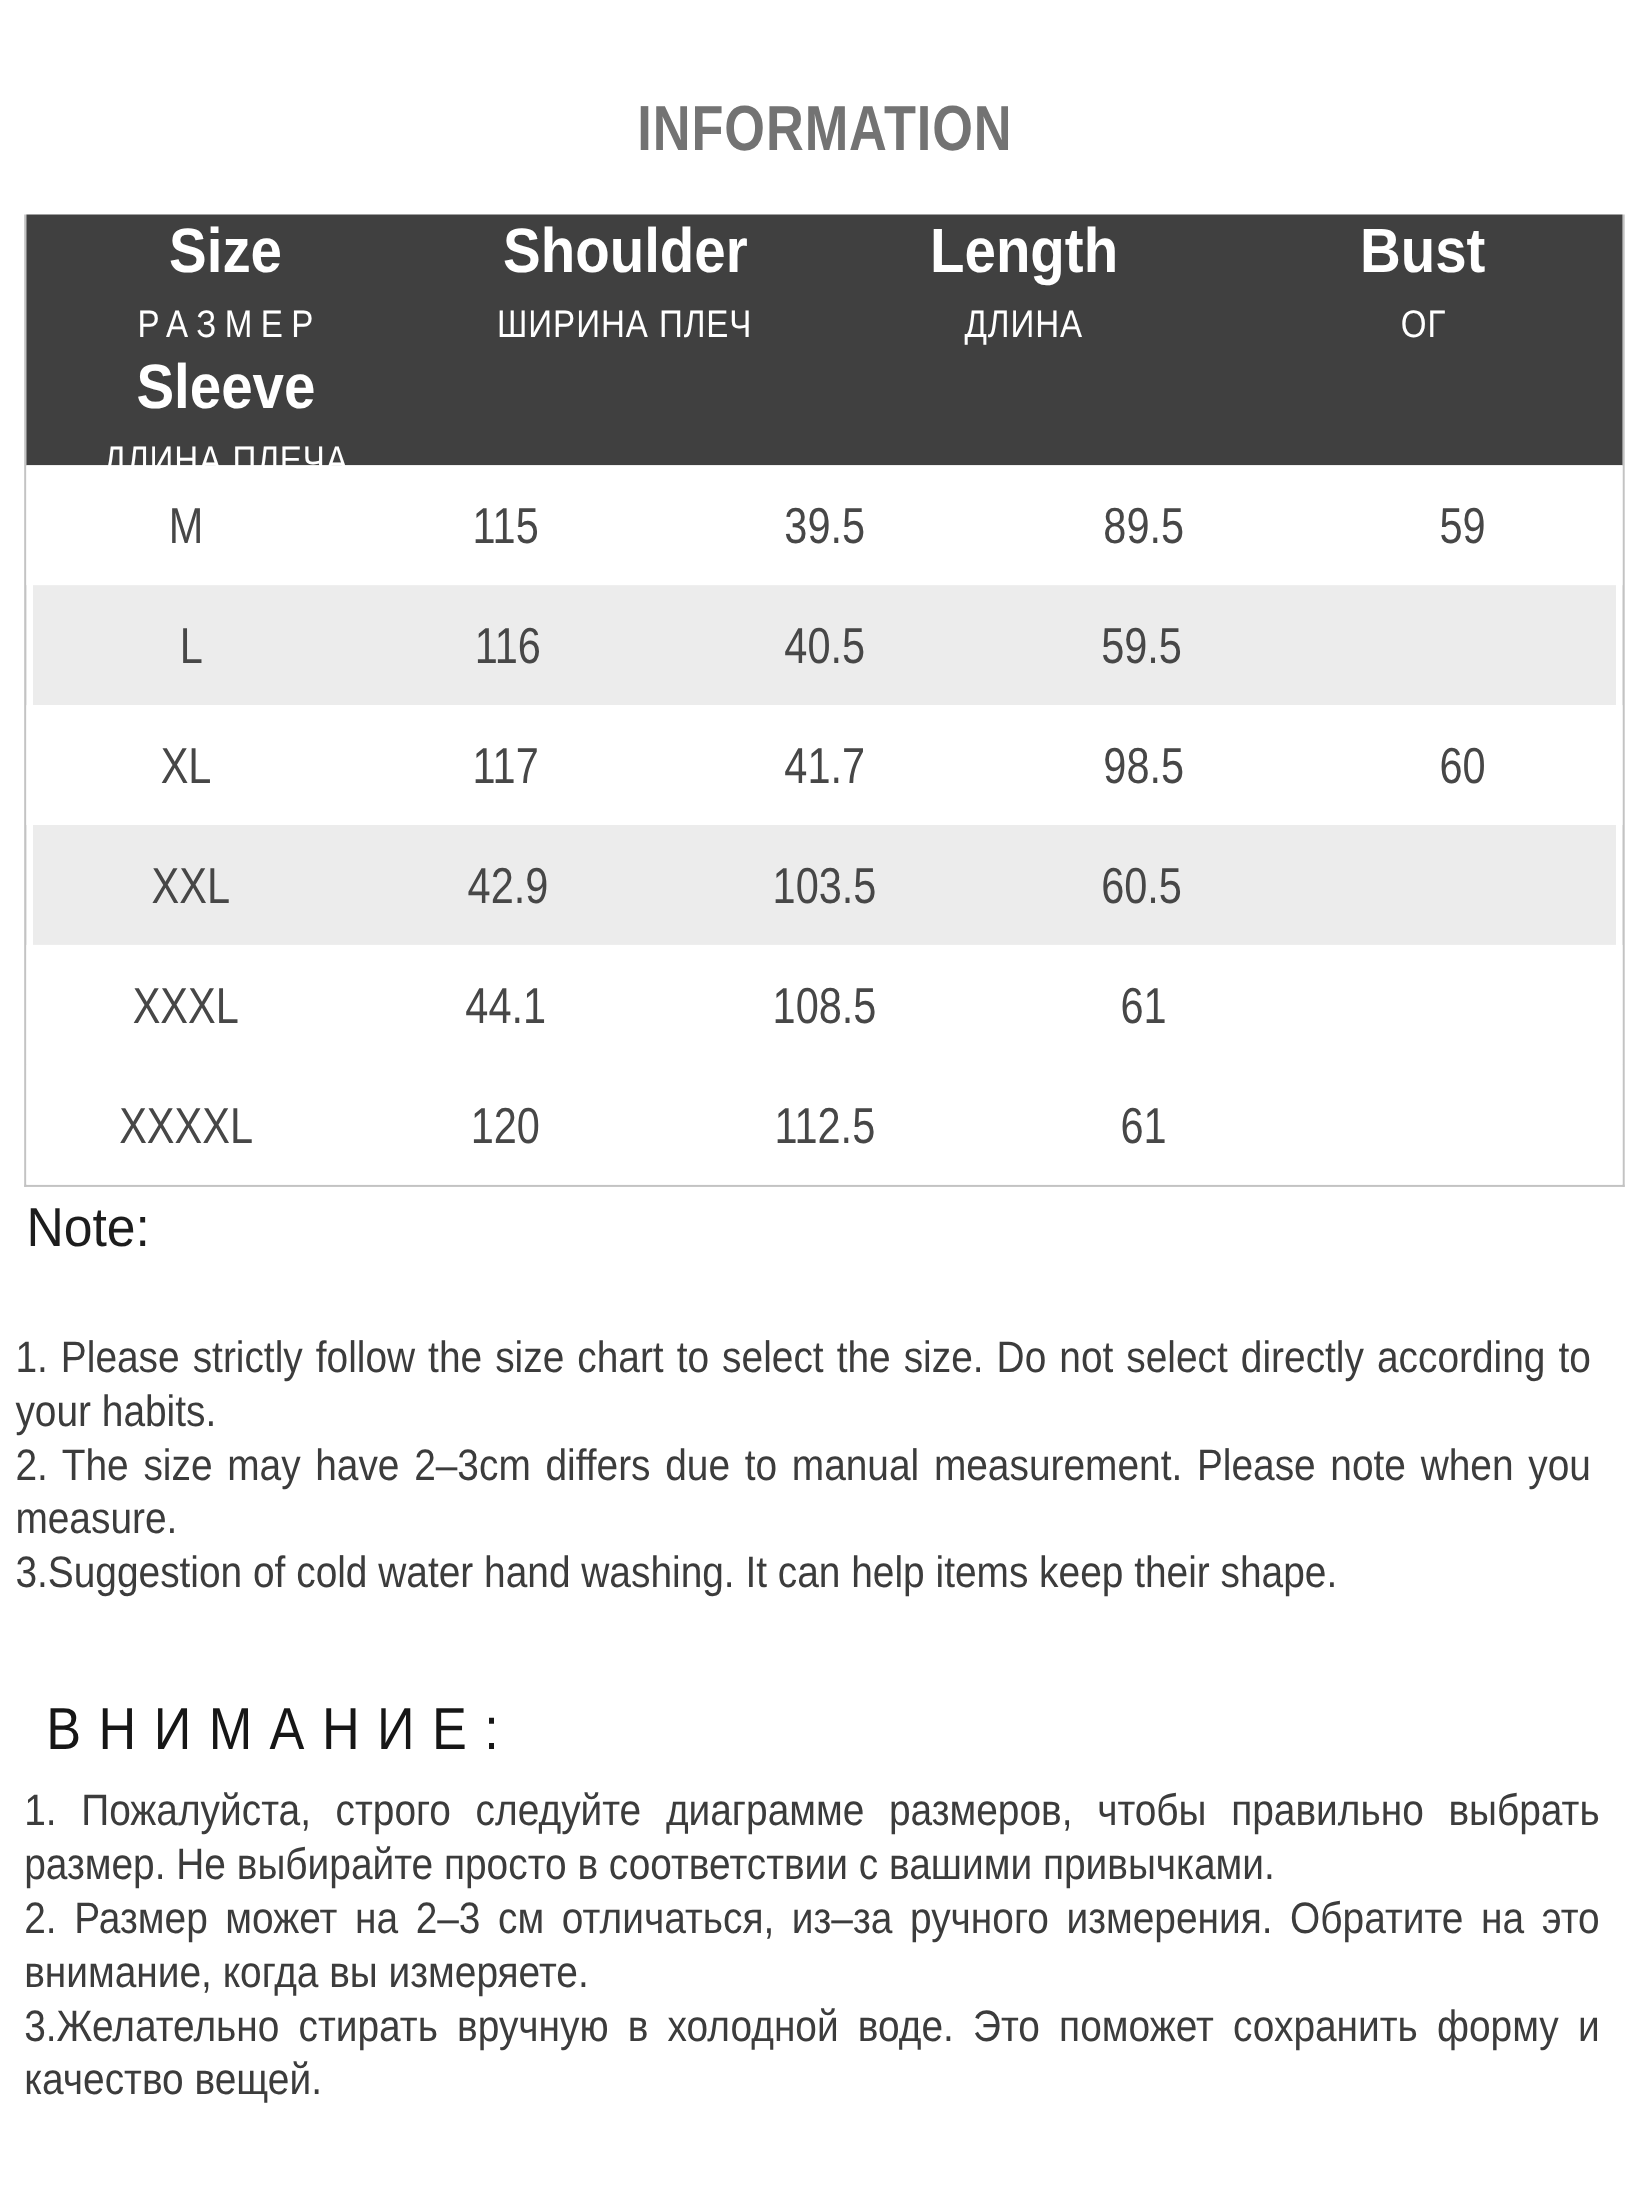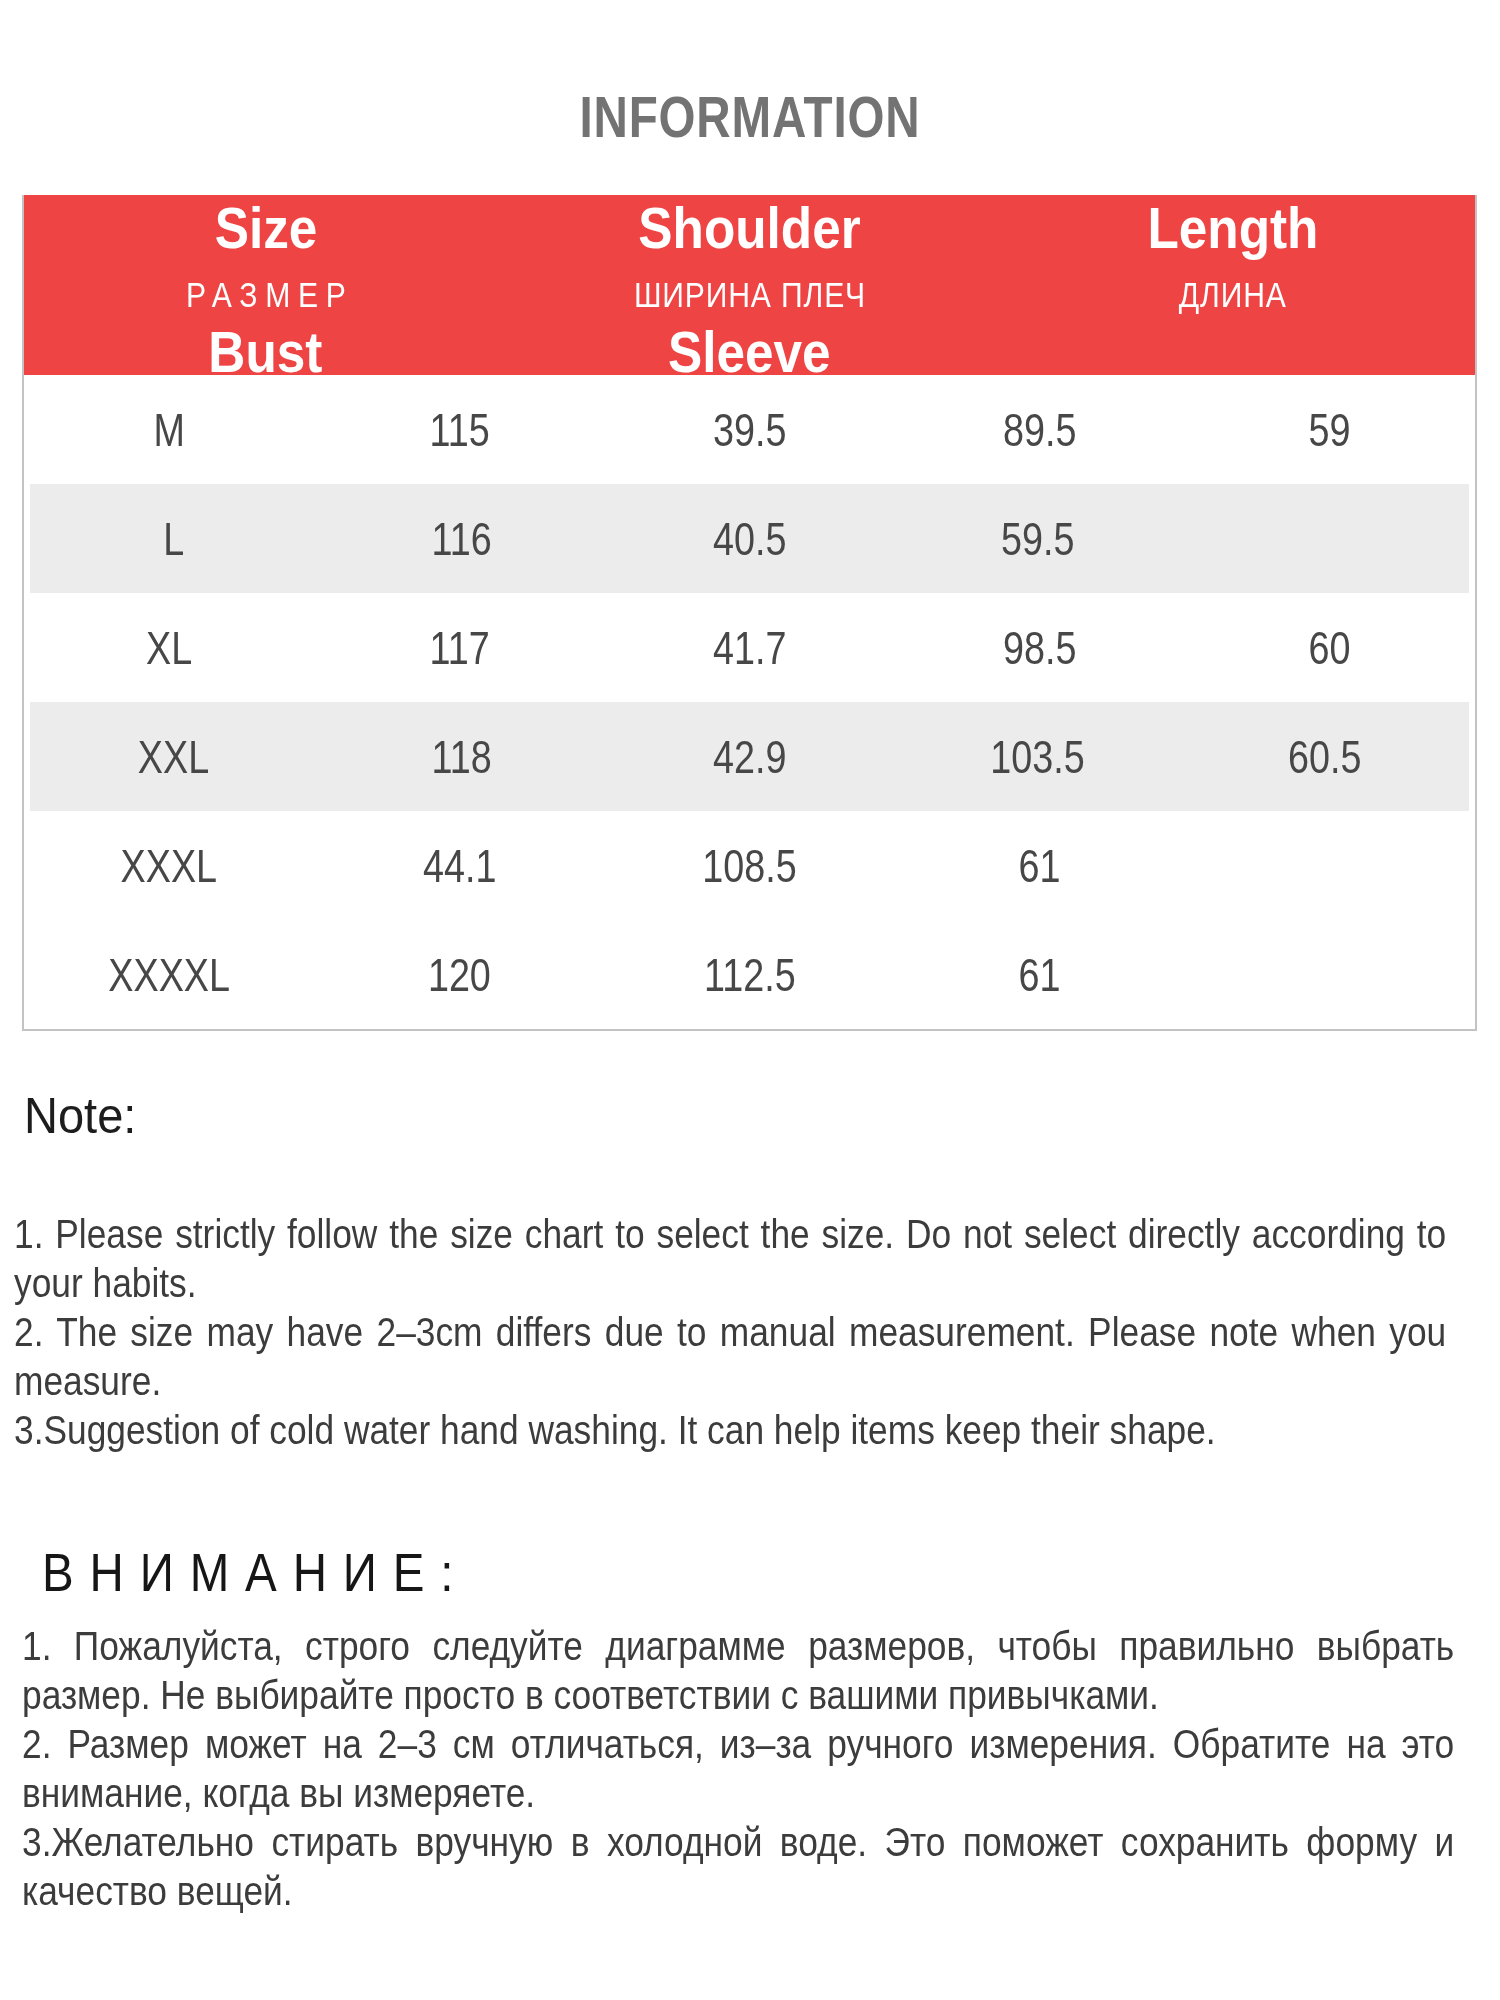--- a/index.html
+++ b/index.html
@@ -17,22 +17,22 @@
     font-weight:bold; color:#737373;
   }
   .title .squeeze { display:inline-block; transform:scaleX(0.82); transform-origin:center; letter-spacing:1px; white-space:nowrap; }
 
   
   .size-table {
     position:absolute; left:22px; top:195px; width:1455px;
     border:2px solid #c3c3c3; border-top:none; box-sizing:border-box;
   }
   .thead {
-    display:grid; grid-template-columns:repeat(3,1fr);
-    background:#ef4444; height:180px;
+    display:grid; grid-template-columns:repeat(4,1fr);
+    background:#404040; height:228px;
   }
   .th {
     display:flex; flex-direction:column; align-items:center; justify-content:center;
     row-gap:14px; color:#ffffff; padding-bottom:4px;
   }
   .th-en { font-size:57px; font-weight:bold; display:inline-block; transform:scaleX(0.9); transform-origin:center; white-space:nowrap; }
   .th-ru { font-size:35px; font-weight:normal; display:inline-block; transform:scaleX(0.86); transform-origin:center; white-space:nowrap; letter-spacing:1px; }
   .th-ru.ls-wide { letter-spacing:9px; padding-left:9px; }
 
   .trow {
@@ -120,21 +120,20 @@
       </div>
       <div class="trow">
         <div class="tcell"><span class="squeeze">XL</span></div>
         <div class="tcell"><span class="squeeze">117</span></div>
         <div class="tcell"><span class="squeeze">41.7</span></div>
         <div class="tcell"><span class="squeeze">98.5</span></div>
         <div class="tcell"><span class="squeeze">60</span></div>
       </div>
       <div class="trow shaded">
         <div class="tcell"><span class="squeeze">XXL</span></div>
-        <div class="tcell"><span class="squeeze">118</span></div>
         <div class="tcell"><span class="squeeze">42.9</span></div>
         <div class="tcell"><span class="squeeze">103.5</span></div>
         <div class="tcell"><span class="squeeze">60.5</span></div>
       </div>
       <div class="trow">
         <div class="tcell"><span class="squeeze">XXXL</span></div>
         <div class="tcell"><span class="squeeze">44.1</span></div>
         <div class="tcell"><span class="squeeze">108.5</span></div>
         <div class="tcell"><span class="squeeze">61</span></div>
       </div>

